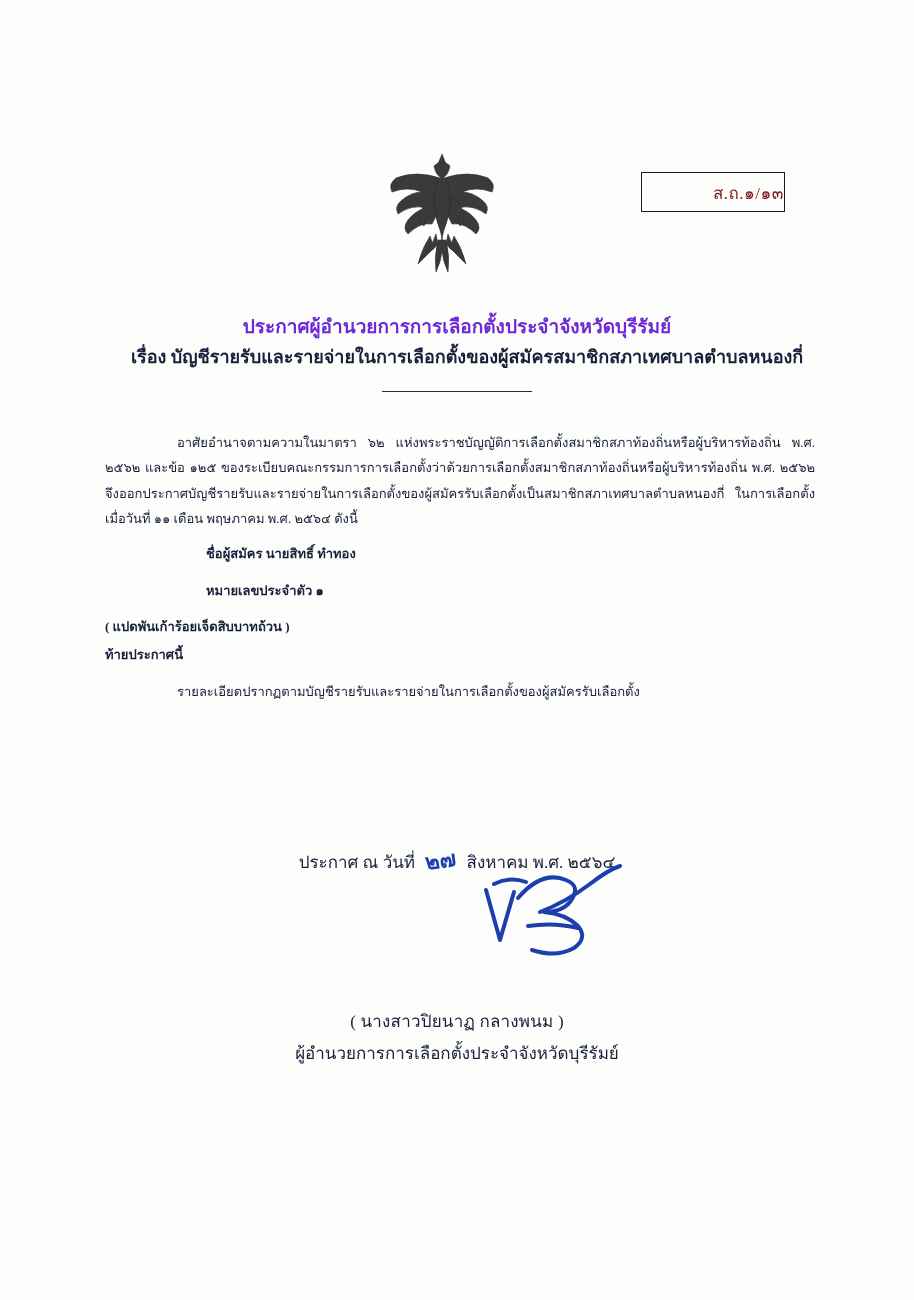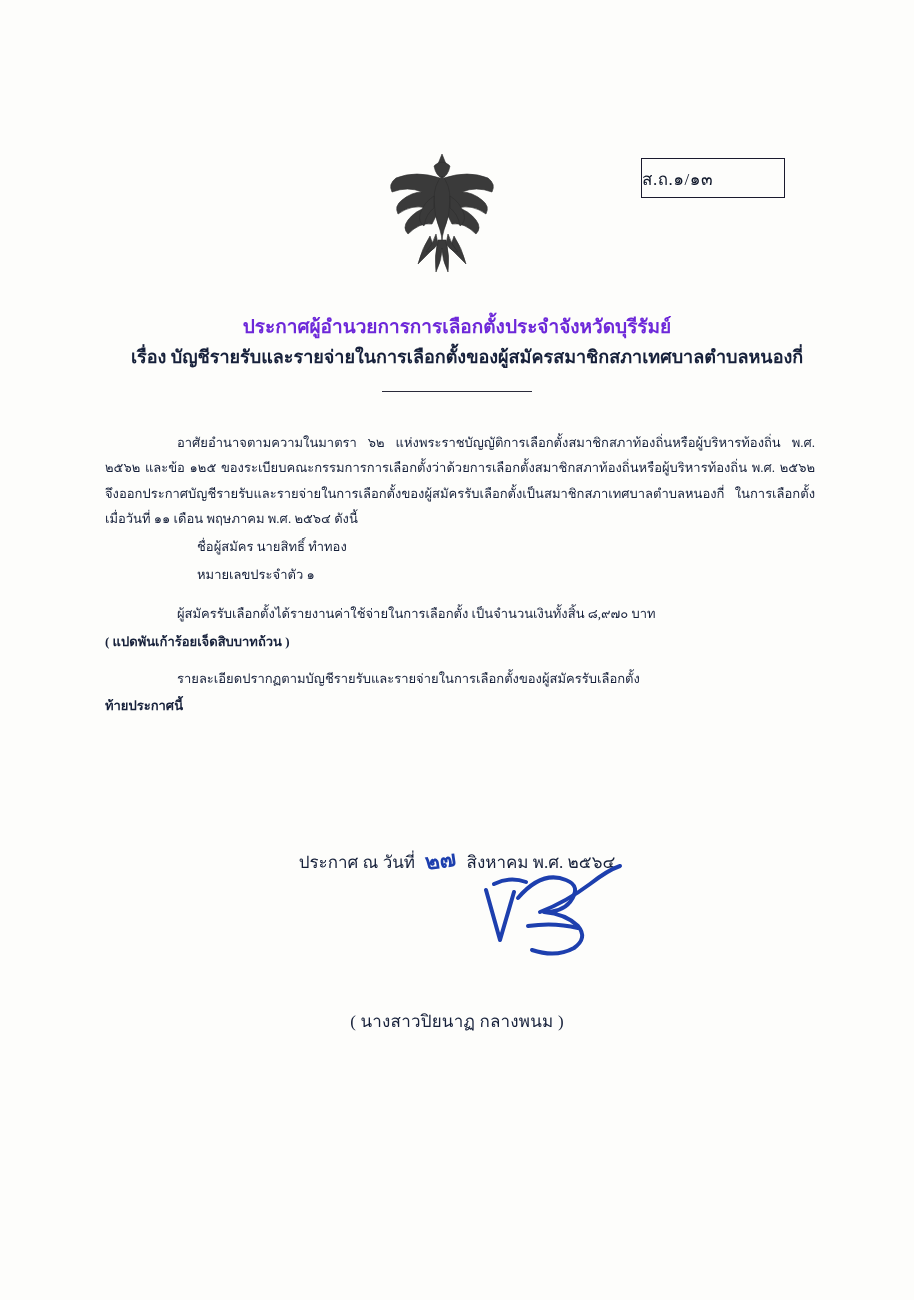--- a/index.html
+++ b/index.html
@@ -17,31 +17,31 @@
   }
   .page {
     position: absolute;
     inset: 0;
     background: #fdfdfb;
   }
 
   
   .form-code-box {
     position: absolute;
-    top: 158px;
+    top: 172px;
     left: 641px;
     width: 142px;
     height: 38px;
     border: 1px solid #1a1a2e;
     display: flex;
     align-items: center;
-    justify-content: flex-start;
+    justify-content: flex-end;
     font-size: 17px;
     letter-spacing: 0.5px;
-    color: #0f172a;
+    color: #7f1d1d;
   }
 
   
   .emblem {
     position: absolute;
     top: 148px;
     left: 382px;
     width: 120px;
     height: 140px;
   }
@@ -86,23 +86,24 @@
     color: #16203a;
     text-align: justify;
   }
   .para {
     margin: 0 0 2px 0;
   }
   .indent {
     text-indent: 72px;
   }
   .sub-line {
-    margin: 0;
+    margin: 9px;
     padding-left: 92px;
     line-height: 2.15;
+    font-weight: bold;
   }
   .para-tight {
     margin-top: 12px;
   }
   .no-indent {
     text-indent: 0;
     font-weight: bold;
   }
 
   
@@ -185,24 +186,23 @@
   <div class="heading-block">
     <div class="heading-line1">ประกาศผู้อำนวยการการเลือกตั้งประจำจังหวัดบุรีรัมย์</div>
     <div class="heading-line2">เรื่อง  บัญชีรายรับและรายจ่ายในการเลือกตั้งของผู้สมัครสมาชิกสภาเทศบาลตำบลหนองกี่</div>
     <div class="rule"></div>
   </div>
 
   <div class="body-block">
     <p class="para indent">อาศัยอำนาจตามความในมาตรา ๖๒ แห่งพระราชบัญญัติการเลือกตั้งสมาชิกสภาท้องถิ่นหรือผู้บริหารท้องถิ่น พ.ศ. ๒๕๖๒ และข้อ ๑๒๕ ของระเบียบคณะกรรมการการเลือกตั้งว่าด้วยการเลือกตั้งสมาชิกสภาท้องถิ่นหรือผู้บริหารท้องถิ่น พ.ศ. ๒๕๖๒ จึงออกประกาศบัญชีรายรับและรายจ่ายในการเลือกตั้งของผู้สมัครรับเลือกตั้งเป็นสมาชิกสภาเทศบาลตำบลหนองกี่ ในการเลือกตั้งเมื่อวันที่ ๑๑ เดือน พฤษภาคม พ.ศ. ๒๕๖๔ ดังนี้</p>
     <p class="sub-line">ชื่อผู้สมัคร นายสิทธิ์ ทำทอง</p>
     <p class="sub-line">หมายเลขประจำตัว  ๑</p>
-    <p class="para indent para-tight">ผู้สมัครรับเลือกตั้งได้รายงานค่าใช้จ่ายในการเลือกตั้ง  เป็นจำนวนเงินทั้งสิ้น ๘,๙๗๐ บาท</p>
     <p class="para no-indent">( แปดพันเก้าร้อยเจ็ดสิบบาทถ้วน )</p>
+    <p class="para no-indent">ท้ายประกาศนี้</p>
     <p class="para indent para-tight">รายละเอียดปรากฏตามบัญชีรายรับและรายจ่ายในการเลือกตั้งของผู้สมัครรับเลือกตั้ง</p>
-    <p class="para no-indent">ท้ายประกาศนี้</p>
   </div>
 
   <div class="date-line">
     <span>ประกาศ ณ วันที่</span>
     <span class="handwritten-day">๒๗</span>
     <span>สิงหาคม พ.ศ. ๒๕๖๔</span>
   </div>
 
   <div class="signature">
     <svg width="190" height="115" viewBox="0 0 190 115" xmlns="http://www.w3.org/2000/svg">
@@ -211,15 +211,16 @@
         <path d="M24 22 Q40 14 56 20"></path>
         <path d="M48 36 Q72 8 96 18 Q112 24 100 40 Q92 50 74 50 Q96 52 108 64 Q118 76 104 86 Q86 96 62 88"></path>
         <path d="M70 50 Q96 40 120 22 Q138 8 150 4"></path>
         <path d="M58 64 Q84 60 108 66"></path>
       </g>
     </svg>
   </div>
 
   <div class="signer-block">
     <div class="signer-name">( นางสาวปิยนาฏ  กลางพนม )</div>
+    <div>ผู้อำนวยการการเลือกตั้งประจำจังหวัดบุรีรัมย์</div>
   </div>
 
 </div>
 
 </body></html>

